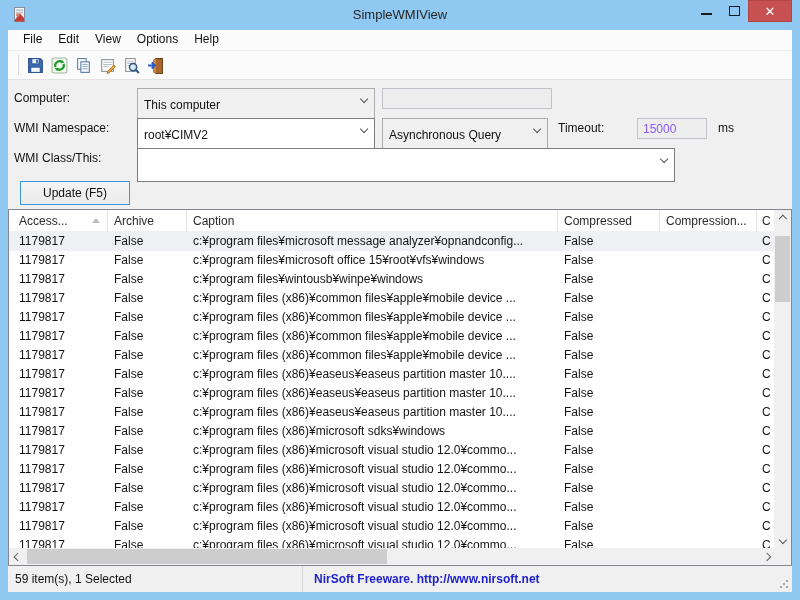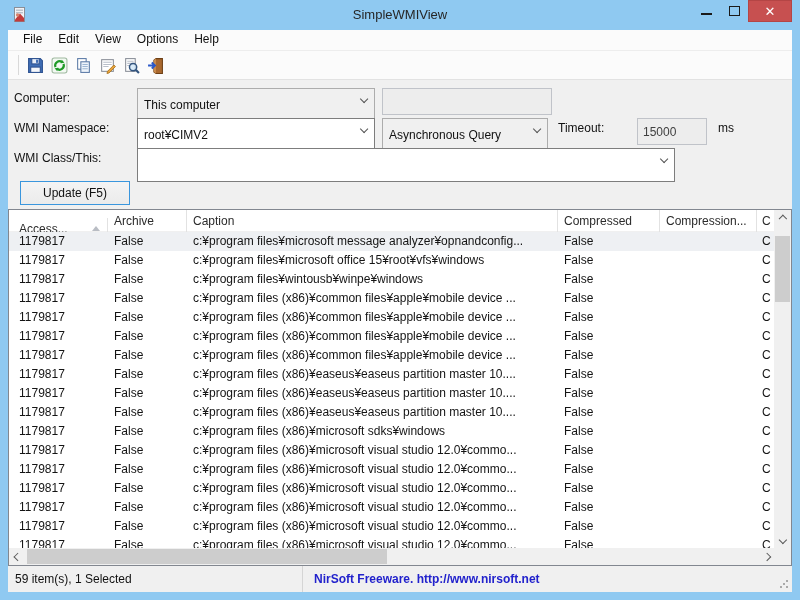--- a/index.html
+++ b/index.html
@@ -40,22 +40,22 @@
   .flabel { position:absolute; height:14px; line-height:14px; color:#111; }
   .combo { position:absolute; height:34px; border:1px solid #acacac; background:#f0f0f0;
            display:flex; align-items:center; padding-left:6px; color:#111; }
   .combo.editable { background:#ffffff; border-color:#7d7d7d; }
   .combo .chev-down { position:absolute; right:7px; top:7px; }
   .chev { display:inline-block; border:solid #555; border-width:0 1.6px 1.6px 0; padding:2.6px; }
   .chev-down  { transform:rotate(45deg); }
   .chev-up    { transform:rotate(-135deg); }
   .chev-left  { transform:rotate(135deg); }
   .chev-right { transform:rotate(-45deg); }
-  .tbox { position:absolute; height:27px; border:1px solid #c0c3c9; background:#ededed;
-          color:#404040; padding:0 5px; font-family:inherit; font-size:12px; }
+  .tbox { position:absolute; height:21px; border:1px solid #c0c3c9; background:#ededed;
+          color:#8b5cf6; padding:0 5px; font-family:inherit; font-size:12px; }
   .update-btn { position:absolute; left:12px; top:101px; width:110px; height:24px;
                 border:1px solid #3a96dd; background:linear-gradient(#f4f4f4,#ebebeb);
                 font-family:inherit; font-size:12px; color:#111; }
 
   
   .listview { position:absolute; left:8px; top:209px; width:784px; height:357px;
               border:1px solid #828790; background:#ffffff; }
   .lheader { position:absolute; left:0; top:0; width:766px; height:22px; background:#ffffff;
              display:flex; border-bottom:1px solid #f0f0f0; }
   .hcell { position:relative; height:22px; line-height:22px; border-right:1px solid #e2e2e2;
@@ -64,21 +64,21 @@
   .lrow { display:flex; height:19px; line-height:19px; background:#ffffff; }
   .lrow.sel { background:#eef0f3; }
   .lrow.partial { height:12px; overflow:hidden; }
   .cell { padding-left:6px; white-space:nowrap; overflow:hidden; color:#141414; }
   .c0 { width:99px; padding-left:10px; }
   .c1 { width:79px; }
   .c2 { width:371px; }
   .c3 { width:102px; }
   .c4 { width:97px; }
   .c5 { flex:1; padding-left:5px; }
-  .hcell.c0 { padding-left:10px;margin-top:8px; }
+  .hcell.c0 { padding-left:10px; }
   .sort-arrow { position:absolute; right:7px; top:8px; width:0; height:0;
                 border-left:4px solid transparent; border-right:4px solid transparent;
                 border-bottom:5px solid #b9bdc4; }
 
   
   .vscroll { position:absolute; right:0; top:0; width:17px; height:338px; background:#f0f0f0; }
   .vscroll .arrow-top { position:absolute; top:0; left:0; width:17px; height:17px; display:flex; align-items:center; justify-content:center; }
   .vscroll .arrow-bot { position:absolute; bottom:0; left:0; width:17px; height:17px; display:flex; align-items:center; justify-content:center; }
   .vthumb { position:absolute; left:1px; top:26px; width:15px; height:66px; background:#cdcdcd; }
   .hscroll { position:absolute; left:0; bottom:0; width:766px; height:17px; background:#f0f0f0; }

